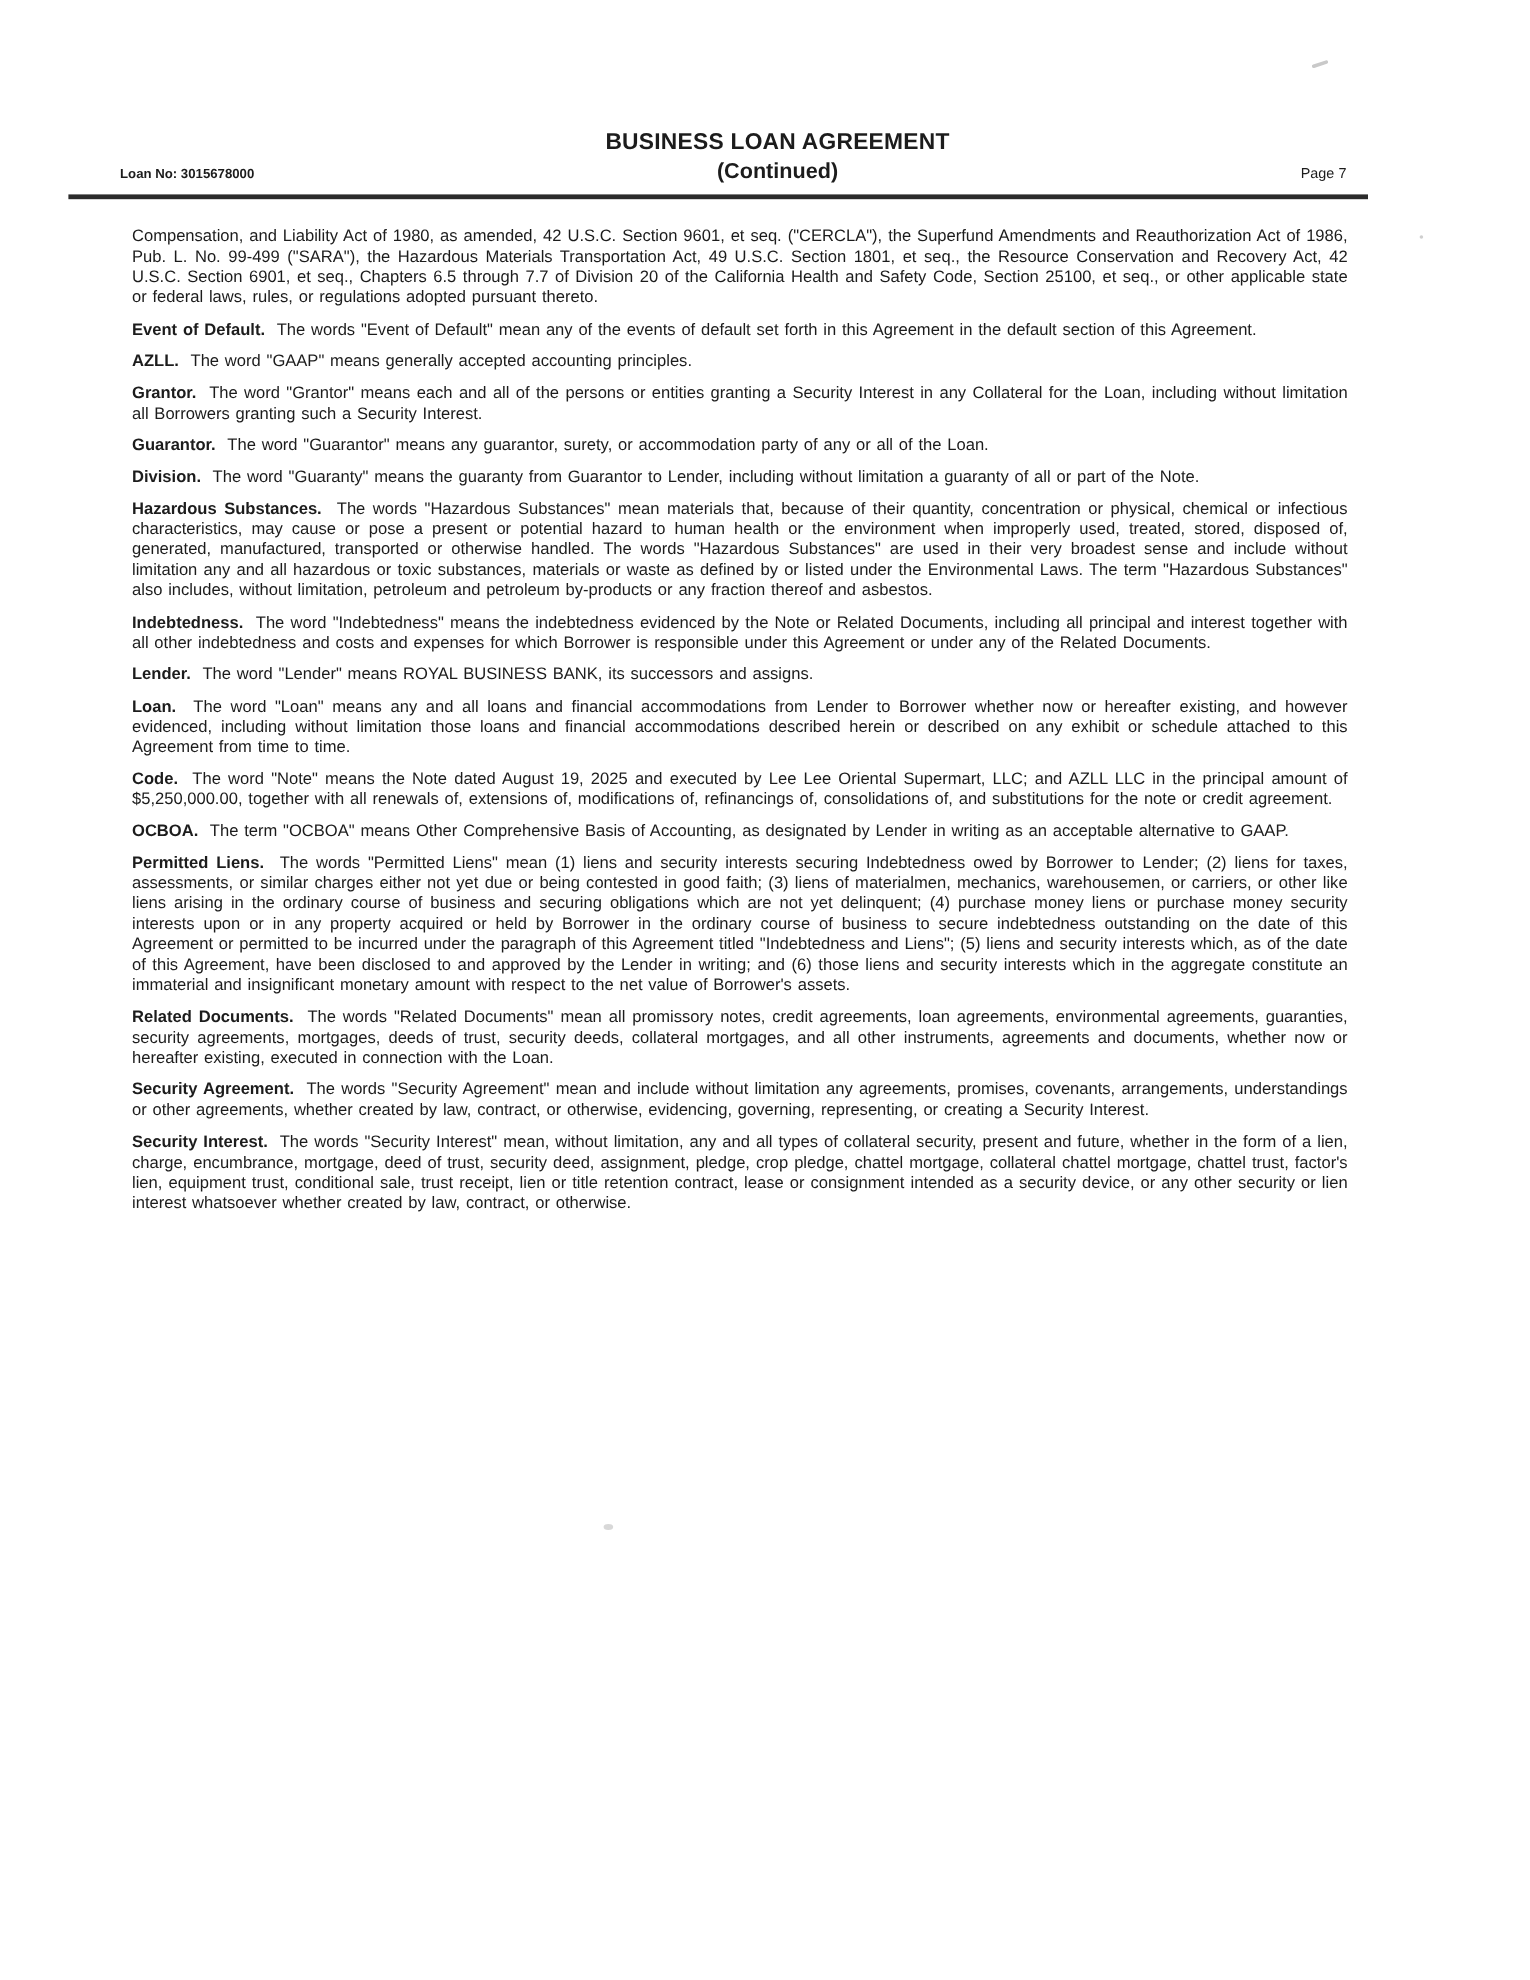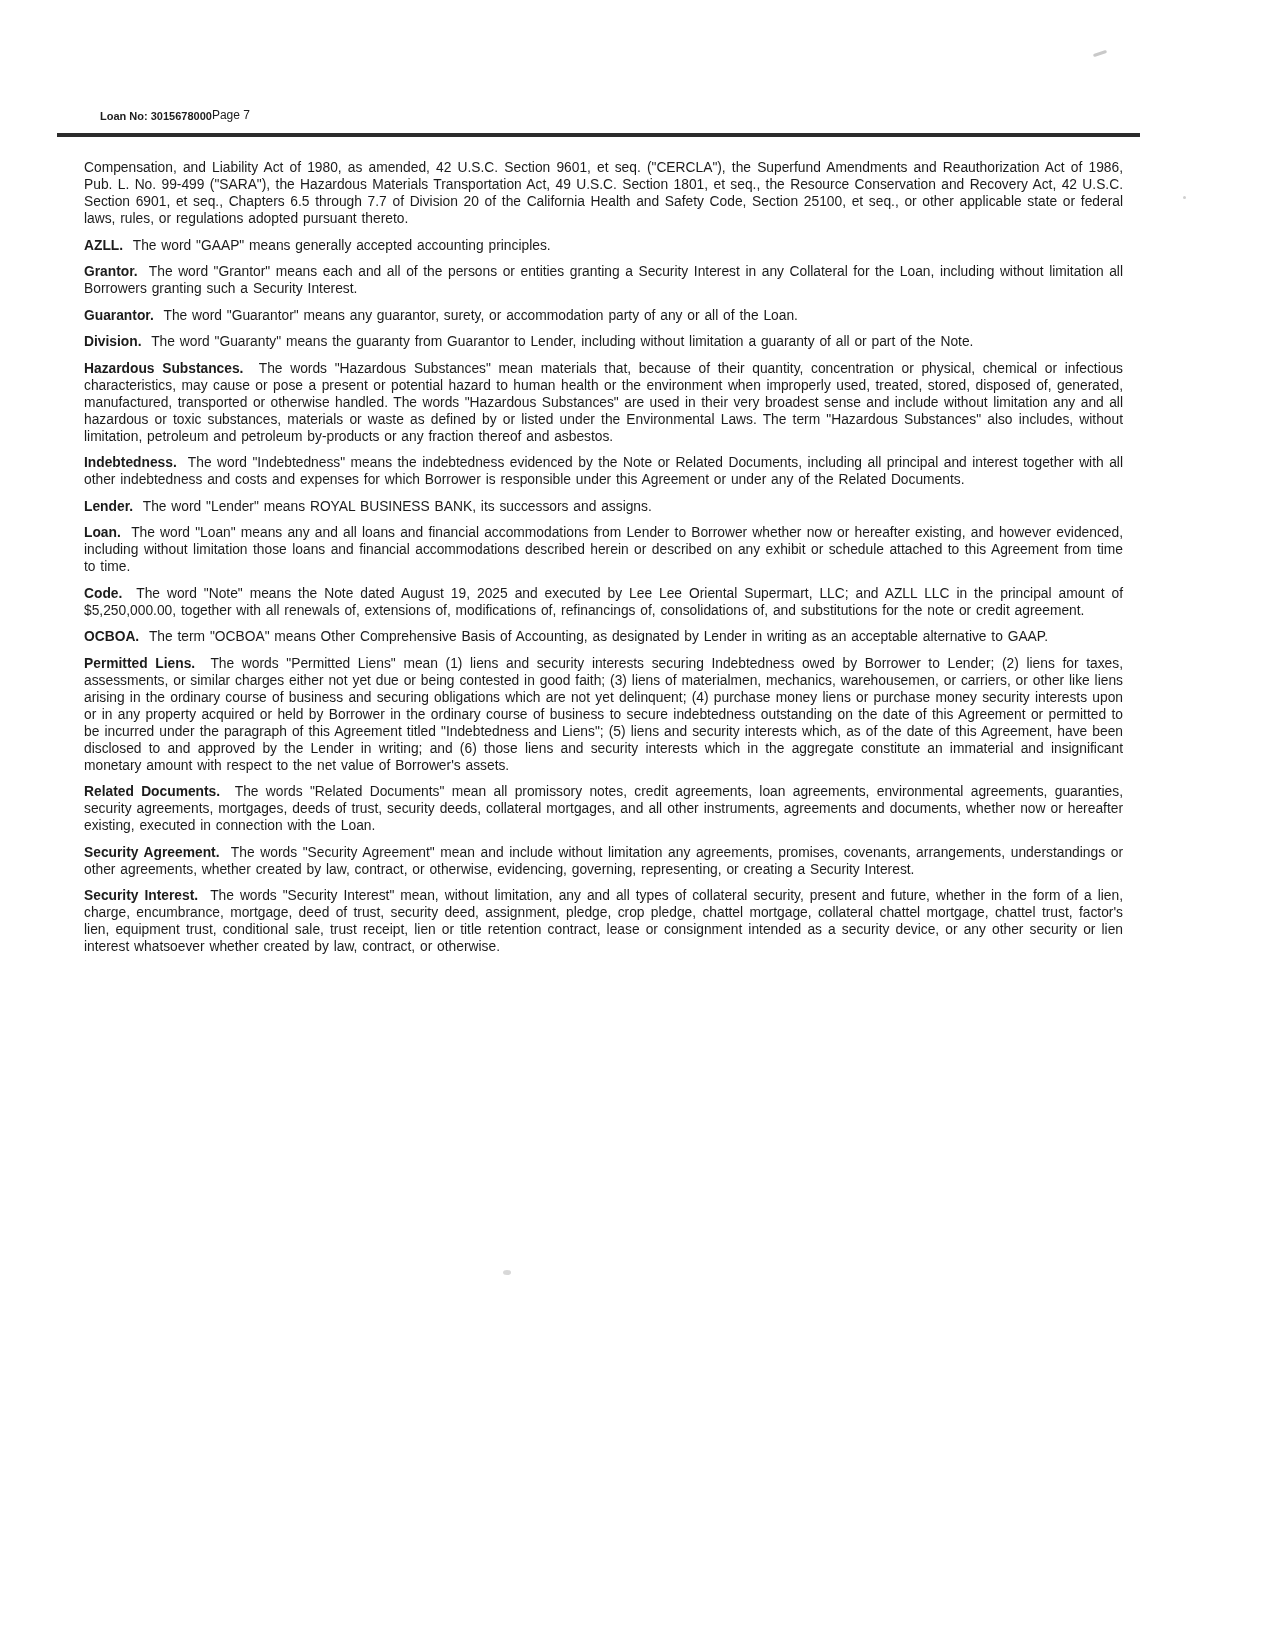--- a/index.html
+++ b/index.html
@@ -51,21 +51,21 @@
   }
   
   .header-divider {
     margin: 9px 135px 0 57px;
     height: 4px;
     border-top: 3px solid #2b2b2b;
     border-bottom: 1px solid #2b2b2b;
   }
   
   .content {
-    margin: 22px 152px 0 84px;
+    margin: 22px 152px 0 110px;
     font-size: 13.8px;
     line-height: 17px;
     text-align: justify;
     word-spacing: 1px;
   }
   .def {
     margin-bottom: 9.5px;
   }
   .term {
     font-weight: bold;
@@ -108,29 +108,34 @@
 <body>
 
 <div class="page">
 
   <span class="artifact-1"></span>
   <span class="artifact-2"></span>
   <span class="artifact-3"></span>
 
   <div class="header">
     <div class="header-left">Loan No: 3015678000</div>
+    <div class="header-center">
+      <div class="doc-title">BUSINESS LOAN AGREEMENT</div>
+      <div class="doc-subtitle">(Continued)</div>
+    </div>
     <div class="header-right">Page 7</div>
   </div>
 
   <div class="header-divider"></div>
 
   <div class="content">
 
     <p class="def"><strong class="term"></strong><span>Compensation, and Liability Act of 1980, as amended, 42 U.S.C. Section 9601, et seq. ("CERCLA"), the Superfund Amendments and Reauthorization Act of 1986, Pub. L. No. 99-499 ("SARA"), the Hazardous Materials Transportation Act, 49 U.S.C. Section 1801, et seq., the Resource Conservation and Recovery Act, 42 U.S.C. Section 6901, et seq., Chapters 6.5 through 7.7 of Division 20 of the California Health and Safety Code, Section 25100, et seq., or other applicable state or federal laws, rules, or regulations adopted pursuant thereto.</span></p>
 
+    <p class="def"><strong class="term">Event of Default.</strong><span>The words "Event of Default" mean any of the events of default set forth in this Agreement in the default section of this Agreement.</span></p>
 
     <p class="def"><strong class="term">AZLL.</strong><span>The word "GAAP" means generally accepted accounting principles.</span></p>
 
     <p class="def"><strong class="term">Grantor.</strong><span>The word "Grantor" means each and all of the persons or entities granting a Security Interest in any Collateral for the Loan, including without limitation all Borrowers granting such a Security Interest.</span></p>
 
     <p class="def"><strong class="term">Guarantor.</strong><span>The word "Guarantor" means any guarantor, surety, or accommodation party of any or all of the Loan.</span></p>
 
     <p class="def"><strong class="term">Division.</strong><span>The word "Guaranty" means the guaranty from Guarantor to Lender, including without limitation a guaranty of all or part of the Note.</span></p>
 
     <p class="def"><strong class="term">Hazardous Substances.</strong><span>The words "Hazardous Substances" mean materials that, because of their quantity, concentration or physical, chemical or infectious characteristics, may cause or pose a present or potential hazard to human health or the environment when improperly used, treated, stored, disposed of, generated, manufactured, transported or otherwise handled.  The words "Hazardous Substances" are used in their very broadest sense and include without limitation any and all hazardous or toxic substances, materials or waste as defined by or listed under the Environmental Laws.  The term "Hazardous Substances" also includes, without limitation, petroleum and petroleum by-products or any fraction thereof and asbestos.</span></p>

